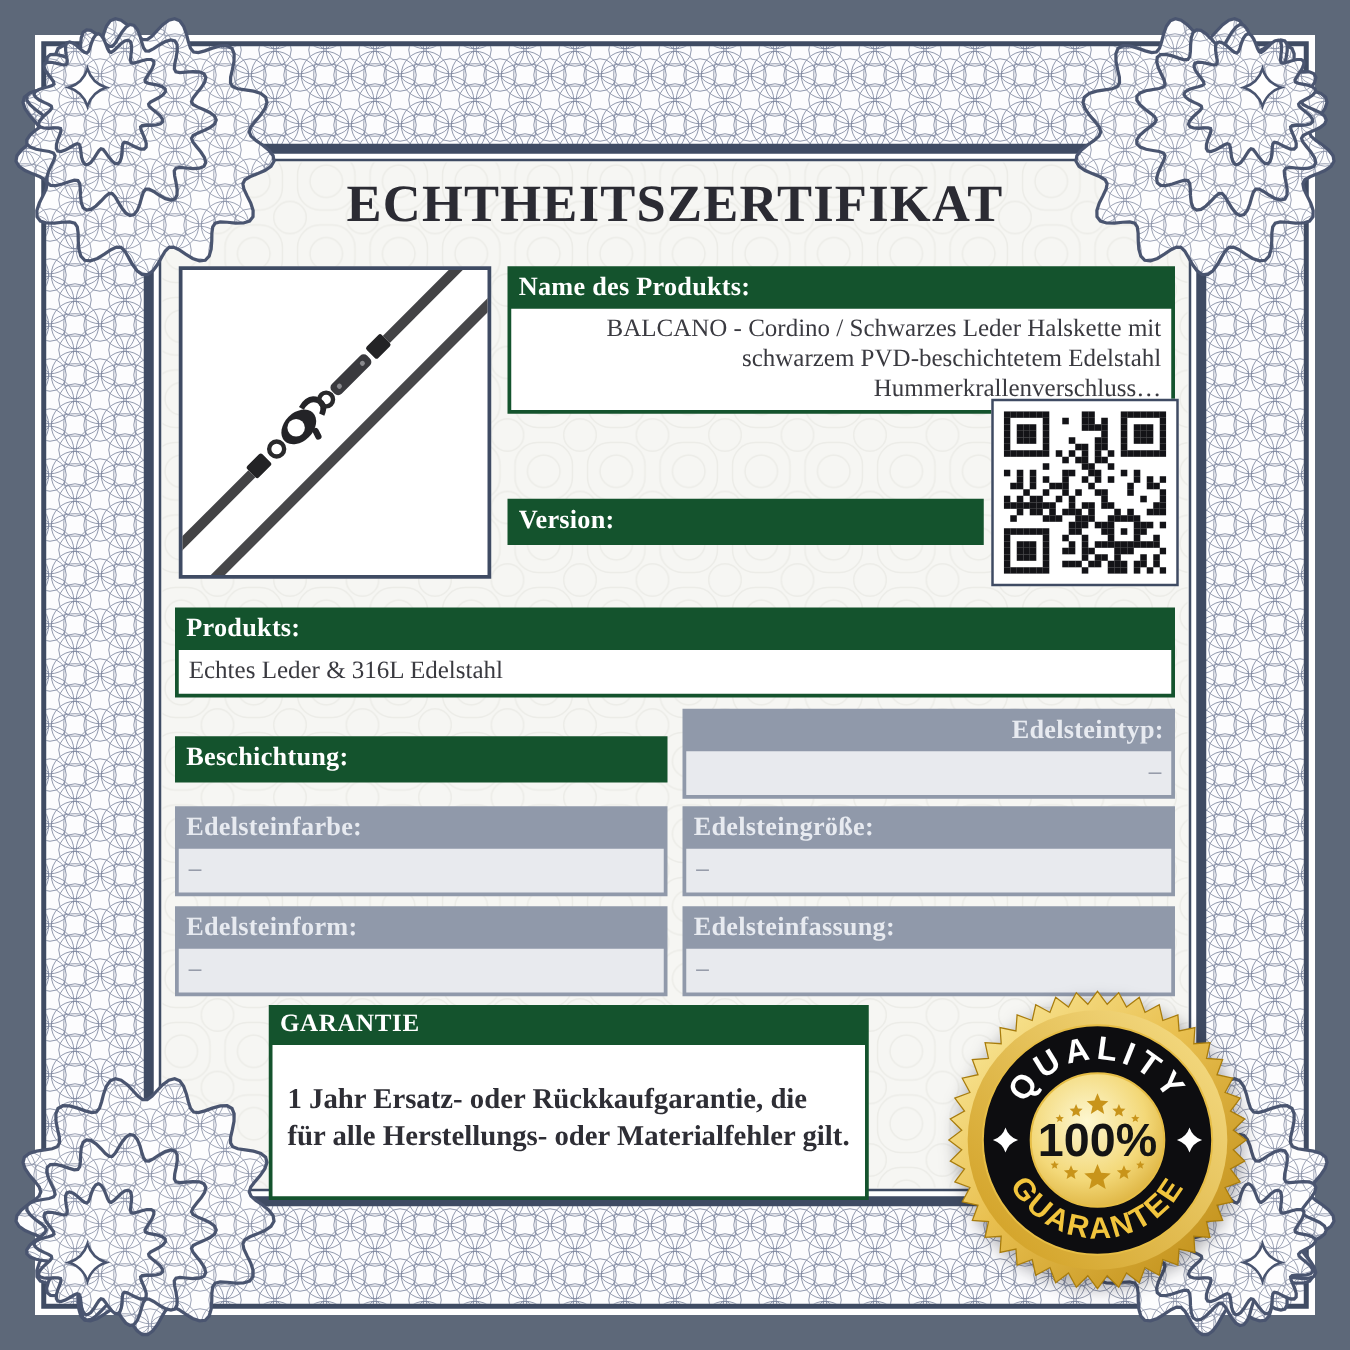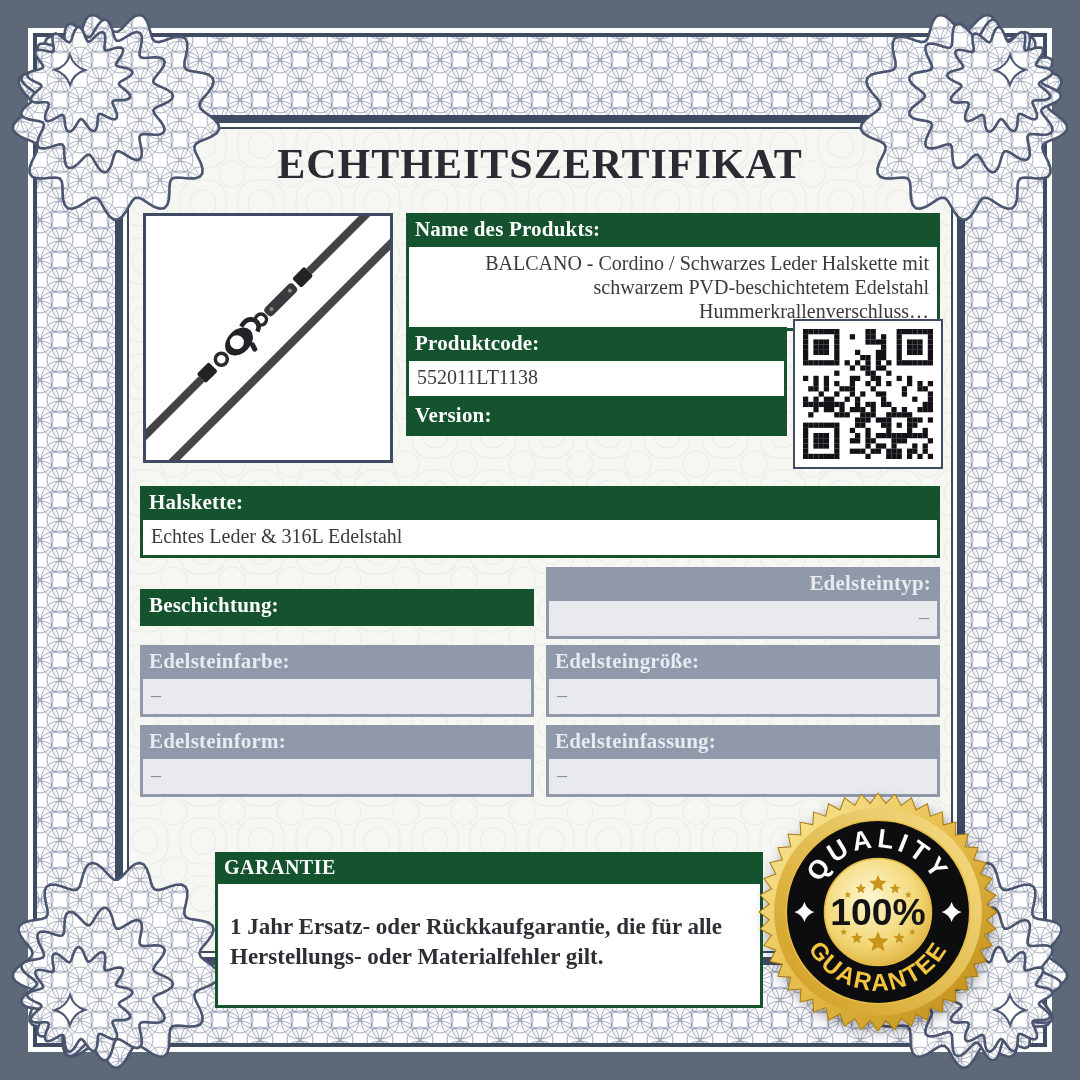--- a/index.html
+++ b/index.html
@@ -32,21 +32,21 @@
   .a1{left:140px;top:565px;width:394px;margin-top:24px;}
   .a2{left:546px;top:567px;width:394px;text-align:right;}
   .a3{left:140px;top:645px;width:394px;}
   .a4{left:546px;top:645px;width:394px;}
   .a5{left:140px;top:725px;width:394px;}
   .a6{left:546px;top:725px;width:394px;}
 
   .qr{position:absolute;left:793px;top:319px;width:130px;height:130px;
       background:#fff;border:2px solid #3f4b63;padding:8px;}
 
-  .warranty{left:215px;top:804px;width:548px;margin-top:48px;}
+  .warranty{left:215px;top:804px;width:480px;}
   .warranty .hd{font-size:20px;letter-spacing:0.5px;}
   .warranty .body{background:#fff;color:#2e2e35;font-weight:bold;font-size:23px;
                   line-height:1.3;padding:28px 12px 33px 12px;min-height:56px;}
 
   .seal{position:absolute;left:757px;top:791px;filter:drop-shadow(2px 4px 6px rgba(20,20,30,0.35));}
   .seal-top{font-family:"Liberation Sans","DejaVu Sans",sans-serif;font-weight:bold;
             font-size:26px;fill:#ffffff;letter-spacing:4px;}
   .seal-bottom{font-family:"Liberation Sans","DejaVu Sans",sans-serif;font-weight:bold;
             font-size:24px;fill:#f2c53d;letter-spacing:2px;}
   .seal-center{font-family:"Liberation Sans","DejaVu Sans",sans-serif;font-weight:bold;
@@ -159,24 +159,20 @@
         <rect x="198" y="100" width="206" height="8" fill="#434345"></rect>
       </g>
     </svg>
   </div>
 
   <div class="block name-block">
     <div class="hd">Name des Produkts:</div>
     <div class="val">BALCANO - Cordino / Schwarzes Leder Halskette mit schwarzem PVD-beschichtetem Edelstahl Hummerkrallenverschluss…</div>
   </div>
 
-  <div class="block code-block">
-    <div class="hd">Produktcode:</div>
-    <div class="val">552011LT1138</div>
-  </div>
 
   <div class="block version-block">
     <div class="hd">Version:</div>
   </div>
 
   <div class="qr">
     <svg id="qr-svg" width="130" height="130" viewBox="0 0 130 130">
         <rect x="0.00" y="0.00" width="5.25" height="5.25" fill="#131317"></rect>
         <rect x="5.20" y="0.00" width="5.25" height="5.25" fill="#131317"></rect>
         <rect x="10.40" y="0.00" width="5.25" height="5.25" fill="#131317"></rect>
@@ -457,21 +453,21 @@
         <rect x="83.20" y="124.80" width="5.25" height="5.25" fill="#131317"></rect>
         <rect x="88.40" y="124.80" width="5.25" height="5.25" fill="#131317"></rect>
         <rect x="93.60" y="124.80" width="5.25" height="5.25" fill="#131317"></rect>
         <rect x="104.00" y="124.80" width="5.25" height="5.25" fill="#131317"></rect>
         <rect x="114.40" y="124.80" width="5.25" height="5.25" fill="#131317"></rect>
         <rect x="124.80" y="124.80" width="5.25" height="5.25" fill="#131317"></rect>
       </svg>
   </div>
 
   <div class="block material-block">
-    <div class="hd">Halskette:</div>
+    <div class="hd">Produkts:</div>
     <div class="val">Echtes Leder &amp; 316L Edelstahl</div>
   </div>
 
   <div class="block a1">
     <div class="hd">Beschichtung:</div>
   </div>
   <div class="block muted a2">
     <div class="hd">Edelsteintyp:</div>
     <div class="val">–</div>
   </div>

